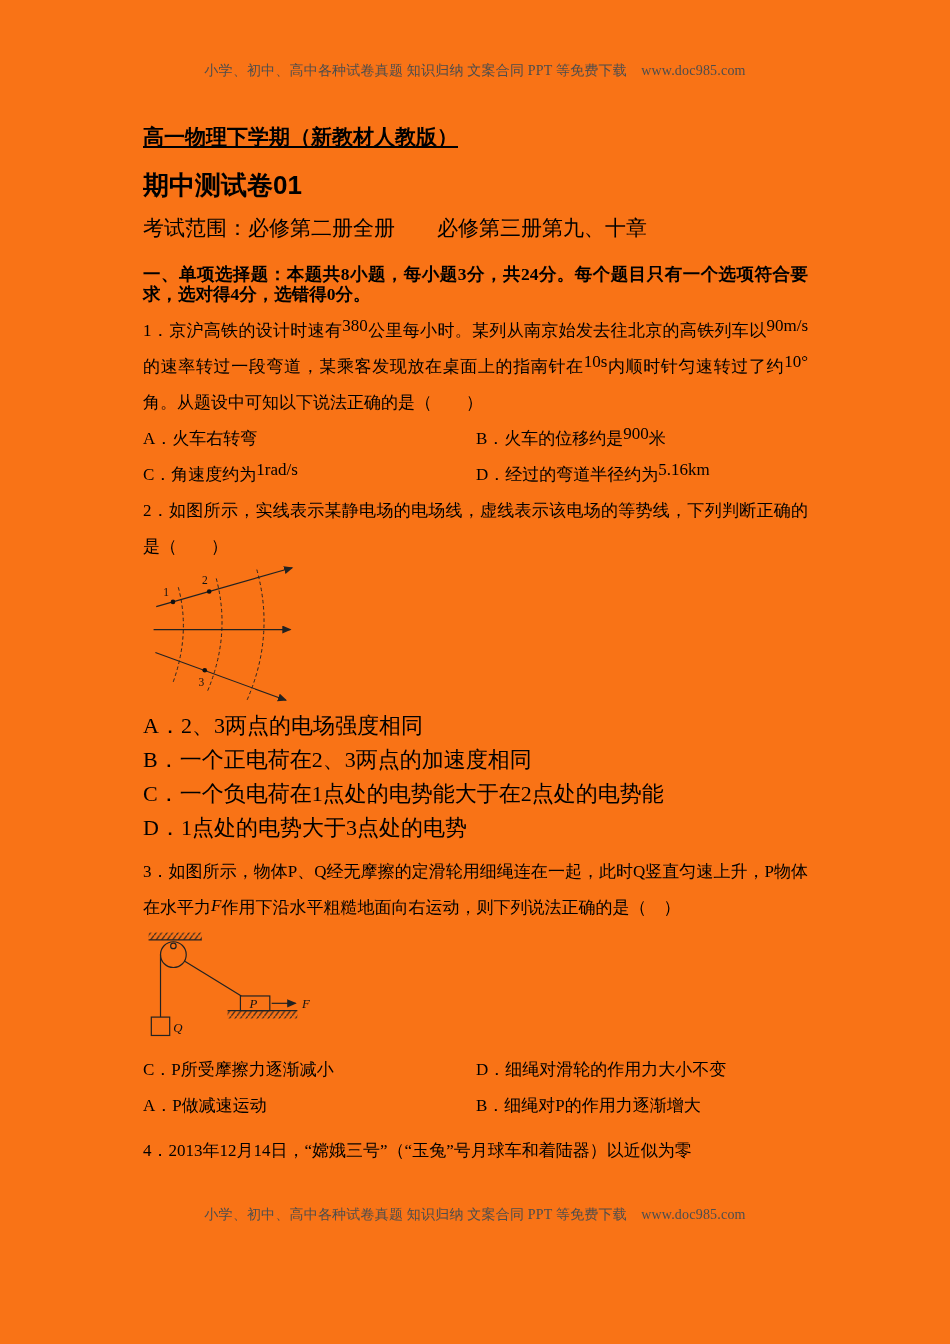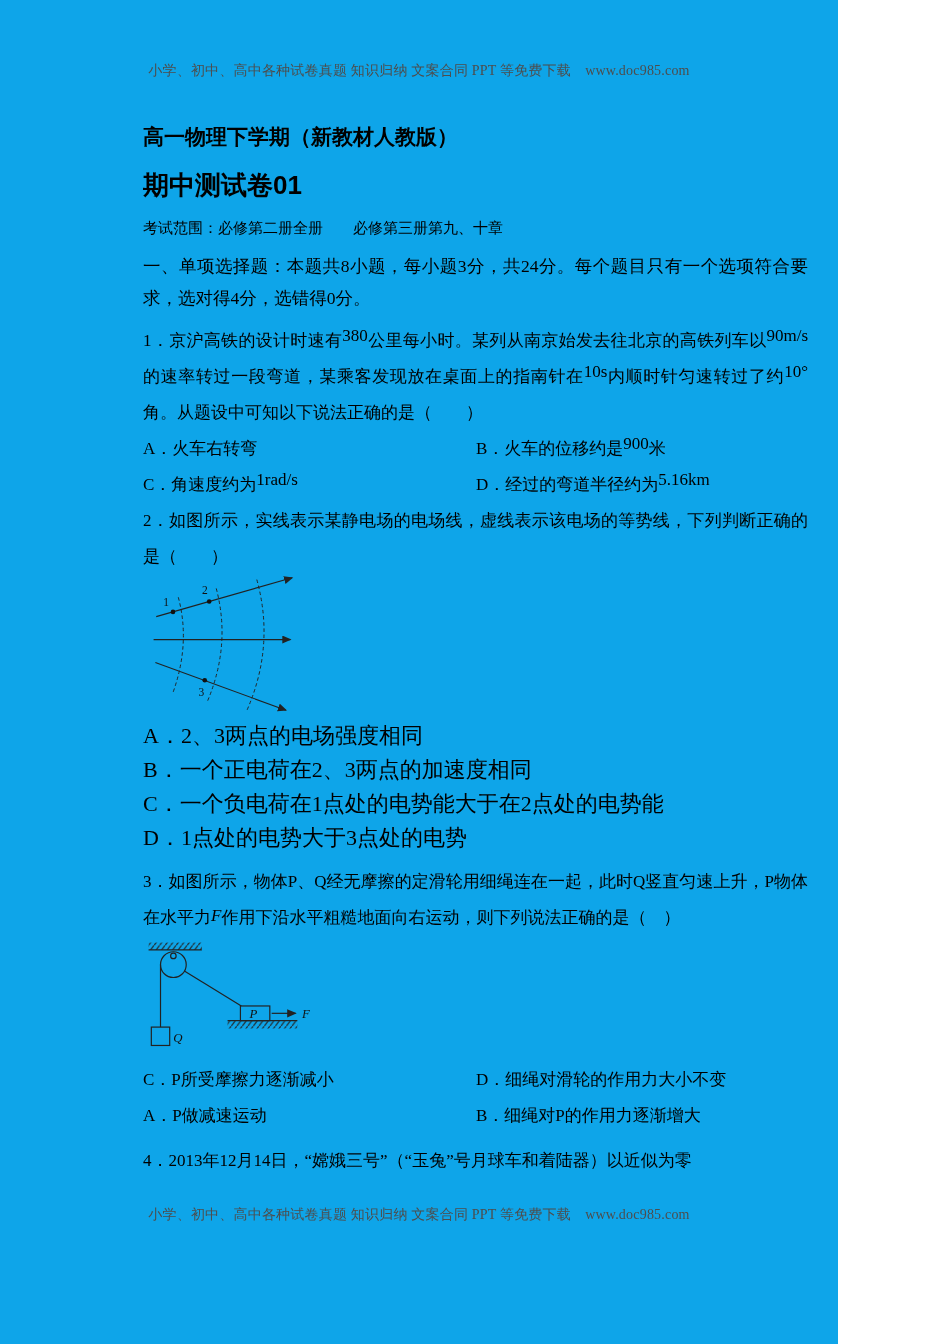--- a/index.html
+++ b/index.html
@@ -1,20 +1,20 @@
 <!DOCTYPE html>
 <html><head>
 <meta charset="utf-8">
 <style>
   html, body { margin: 0; padding: 0; background: #ffffff; }
   .page {
     position: relative;
-    width: 838px;
+    width: 950px;
     height: 1344px;
-    background: #0ea5e9;
+    background: #f97316;
     color: #000;
     font-family: "Liberation Serif", serif;
     overflow: hidden;
   }
   .header, .footer {
     position: absolute;
     left: 0;
     width: 100%;
     text-align: center;
     font-size: 14px;
@@ -27,38 +27,39 @@
     position: absolute;
     left: 143px;
     top: 122px;
     width: 665px;
   }
   .title {
     font-family: "Liberation Sans", sans-serif;
     font-weight: bold;
     font-size: 21px;
     line-height: 30px;
+    text-decoration: underline;
   }
   .subtitle {
     font-family: "Liberation Sans", sans-serif;
     font-weight: bold;
     font-size: 26px;
     line-height: 38px;
     margin-top: 14px;
   }
   .scope {
-    font-size: 15px;
+    font-size: 21px;
     line-height: 24px;
     margin-top: 12px;
   }
   .section-heading {
     font-size: 17.5px;
-    font-weight: normal;
-    line-height: 32px;
-    margin-top: 10px;
+    font-weight: bold;
+    line-height: 20px;
+    margin-top: 24px;
     text-align: justify;
   }
   .qtext {
     font-size: 17px;
     line-height: 36px;
     margin: 0;
     text-align: justify;
   }
   .qtext.mt { margin-top: 9px; }
   .eq {

